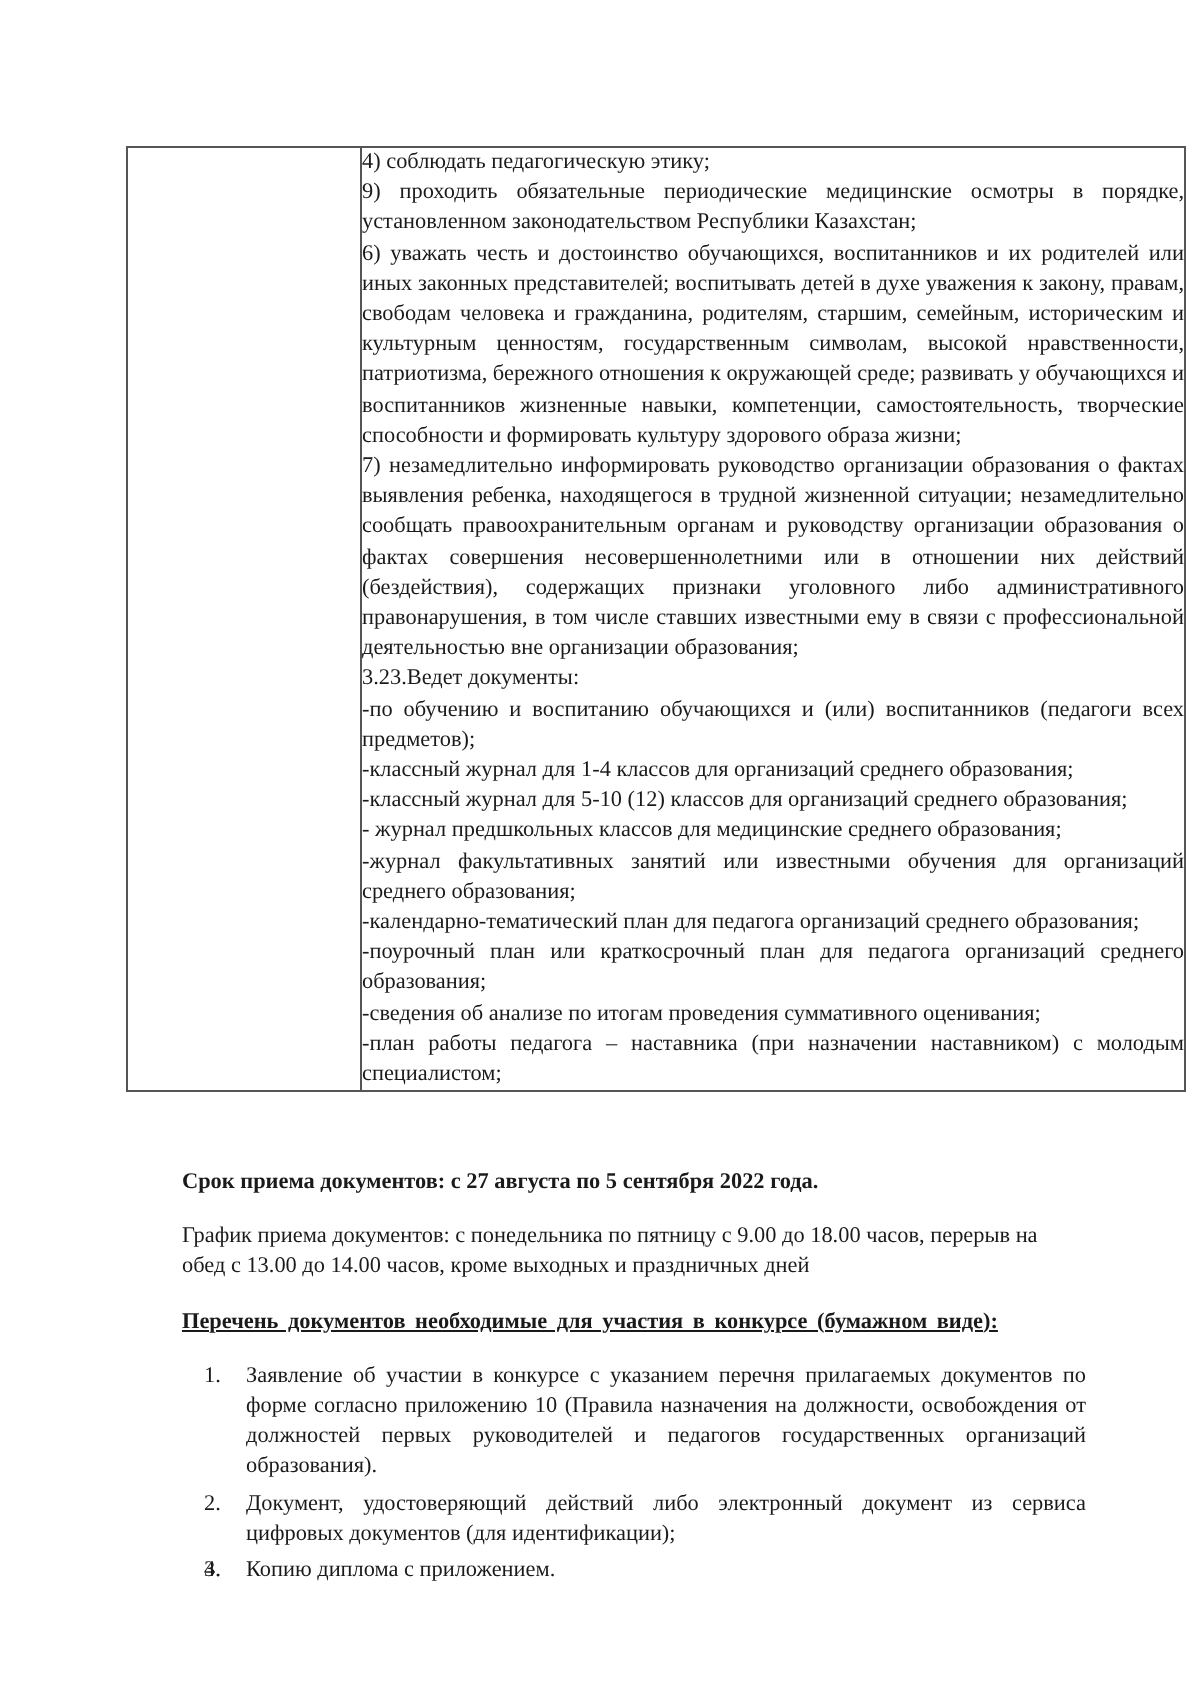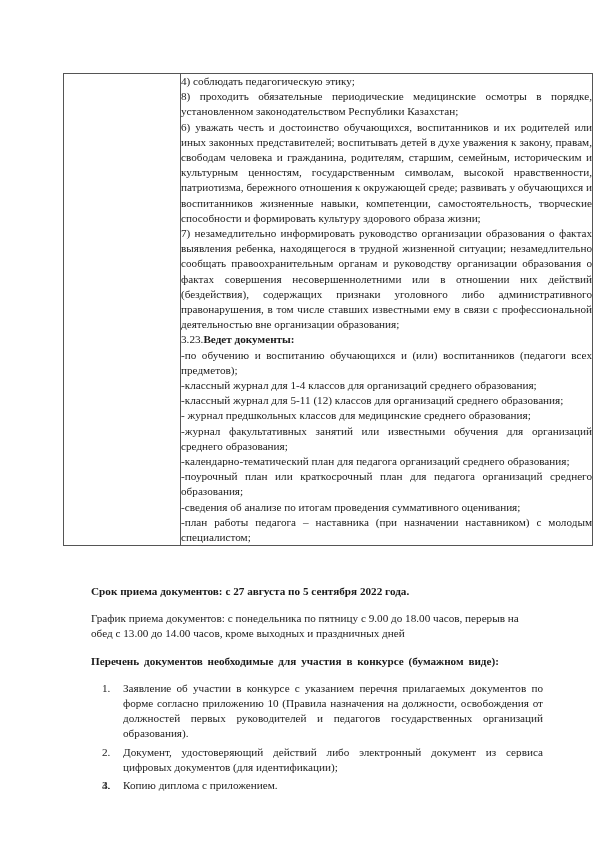--- a/index.html
+++ b/index.html
@@ -4,46 +4,46 @@
 <style>
   html, body { margin: 0; padding: 0; background: #ffffff; }
   body { width: 600px; height: 848px; position: relative; overflow: hidden;
          font-family: "Liberation Serif", "DejaVu Serif", serif; color: #1a1a1a; }
   .page { position: absolute; left: 0; top: 0; width: 600px; height: 848px; background: #fff; }
   table.doc-table { position: absolute; left: 63px; top: 73px; width: 530px; border-collapse: collapse; }
   table.doc-table td { border: 1px solid #555; vertical-align: top; padding: 0; }
   td.left-cell { width: 116px; }
   td.right-cell { padding: 1px 6px 1px 5px; font-size: 11.2px; line-height: 15.2px; text-align: justify; }
   .para { margin: 0; }
-  .bold { font-weight: bold; margin-top: 24px; }
+  .bold { font-weight: normal; margin-top: 24px; }
   .below { position: absolute; left: 79px; top: 572px; width: 500px; font-size: 11.2px; line-height: 15.2px; }
   .below p { margin: 12px; }
   .deadline { font-weight: bold; }
-  .heading { font-weight: bold; word-spacing: 2px; }
+  .heading { font-weight: bold; word-spacing: 2px; text-decoration: underline; }
   ol.reqs { margin: 2px 0 0 0; padding: 0; list-style: none; }
   ol.reqs li { position: relative; padding-left: 44px; text-align: justify; width: 420px; margin-bottom: 3px; }
   ol.reqs li .num { position: absolute; left: 23px; top: 0; }
 </style>
 </head>
 <body>
 
 <div class="page">
   <table class="doc-table">
     <tbody>
         <tr>
       <td class="left-cell"></td>
       <td class="right-cell">
         <p class="para">4) соблюдать педагогическую этику;</p>
-        <p class="para">8) проходить обязательные периодические медицинские осмотры в порядке, установленном законодательством Республики Казахстан;</p>
+        <p class="para">9) проходить обязательные периодические медицинские осмотры в порядке, установленном законодательством Республики Казахстан;</p>
         <p class="para">6) уважать честь и достоинство обучающихся, воспитанников и их родителей или иных законных представителей; воспитывать детей в духе уважения к закону, правам, свободам человека и гражданина, родителям, старшим, семейным, историческим и культурным ценностям, государственным символам, высокой нравственности, патриотизма, бережного отношения к окружающей среде; развивать у обучающихся и воспитанников жизненные навыки, компетенции, самостоятельность, творческие способности и формировать культуру здорового образа жизни;</p>
         <p class="para">7) незамедлительно информировать руководство организации образования о фактах выявления ребенка, находящегося в трудной жизненной ситуации; незамедлительно сообщать правоохранительным органам и руководству организации образования о фактах совершения несовершеннолетними или в отношении них действий (бездействия), содержащих признаки уголовного либо административного правонарушения, в том числе ставших известными ему в связи с профессиональной деятельностью вне организации образования;</p>
         <p class="para"><span>3.23.</span><span class="bold">Ведет документы:</span></p>
         <p class="para">-по обучению и воспитанию обучающихся и (или) воспитанников (педагоги всех предметов);</p>
         <p class="para">-классный журнал для 1-4 классов для организаций среднего образования;</p>
-        <p class="para">-классный журнал для 5-11 (12) классов для организаций среднего образования;</p>
+        <p class="para">-классный журнал для 5-10 (12) классов для организаций среднего образования;</p>
         <p class="para">- журнал предшкольных классов для медицинские среднего образования;</p>
         <p class="para">-журнал факультативных занятий или известными обучения для организаций среднего образования;</p>
         <p class="para">-календарно-тематический план для педагога организаций среднего образования;</p>
         <p class="para">-поурочный план или краткосрочный план для педагога организаций среднего образования;</p>
         <p class="para">-сведения об анализе по итогам проведения суммативного оценивания;</p>
         <p class="para">-план работы педагога – наставника (при назначении наставником) с молодым специалистом;</p>
       </td>
     </tr>
   </tbody>
     </table>

